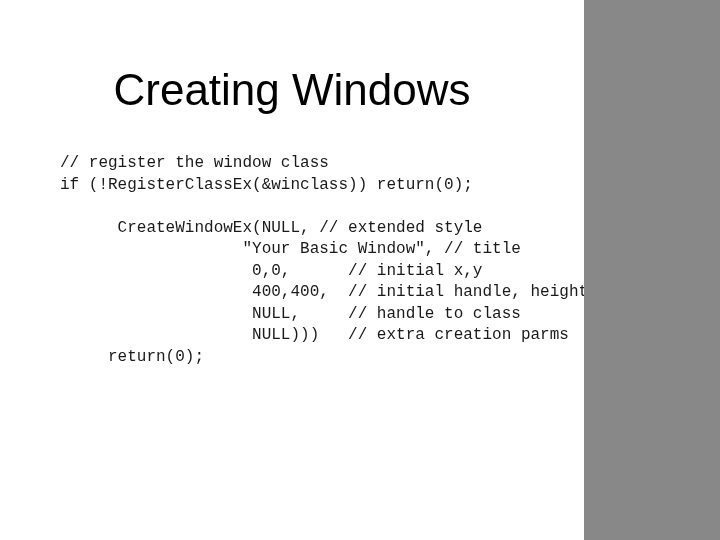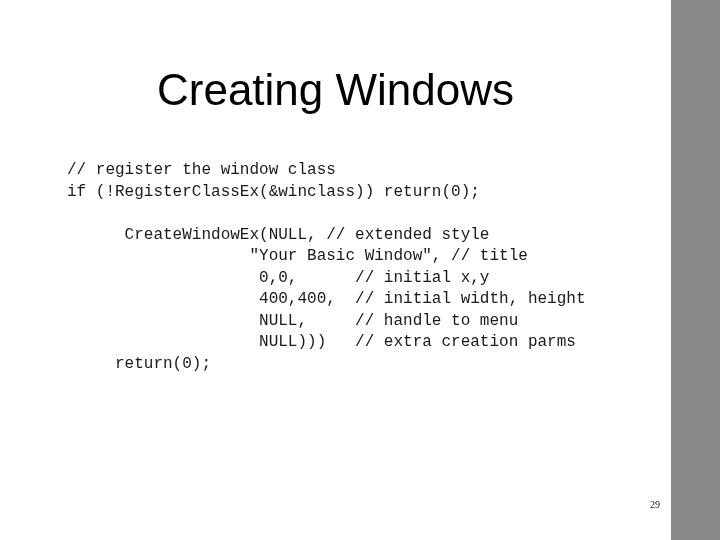--- a/index.html
+++ b/index.html
@@ -2,21 +2,21 @@
 <html><head>
 <meta charset="utf-8">
 <style>
   html, body {
     margin: 0;
     padding: 0;
     background: #888;
   }
   .slide {
     position: relative;
-    width: 671px;
+    width: 584px;
     height: 540px;
     background: #ffffff;
     overflow: hidden;
     font-family: "Liberation Sans", sans-serif;
   }
   .slide-title {
     position: absolute;
     top: 64px;
     left: 0;
     right: 0;
@@ -26,21 +26,21 @@
     font-weight: 400;
     color: #000000;
     letter-spacing: 0px;
     margin: 0;
     line-height: 52px;
   }
   .code-block {
     position: absolute;
     left: 59px;
     top: 152px;
-    margin: 8px;
+    margin: 1px;
   }
   .code-line {
     font-family: "Liberation Mono", "DejaVu Sans Mono", monospace;
     font-size: 16px;
     font-weight: 400;
     color: #1a1a1a;
     white-space: pre;
     height: 21.5px;
     line-height: 21.5px;
   }
@@ -63,20 +63,20 @@
 <div class="slide">
   <h1 class="slide-title">Creating Windows</h1>
 
   <div class="code-block">
       <div class="code-line">// register the window class</div>
       <div class="code-line">if (!RegisterClassEx(&amp;winclass)) return(0);</div>
       <div class="code-line"></div>
       <div class="code-line">      CreateWindowEx(NULL, // extended style</div>
       <div class="code-line">                   "Your Basic Window", // title</div>
       <div class="code-line">                    0,0,      // initial x,y</div>
-      <div class="code-line">                    400,400,  // initial width, height</div>
-      <div class="code-line">                    NULL,     // handle to menu</div>
+      <div class="code-line">                    400,400,  // initial handle, height</div>
+      <div class="code-line">                    NULL,     // handle to class</div>
       <div class="code-line">                    NULL)))   // extra creation parms</div>
       <div class="code-line">     return(0);</div>
     </div>
 
   <div class="page-number">29</div>
 </div>
 
 </body></html>

